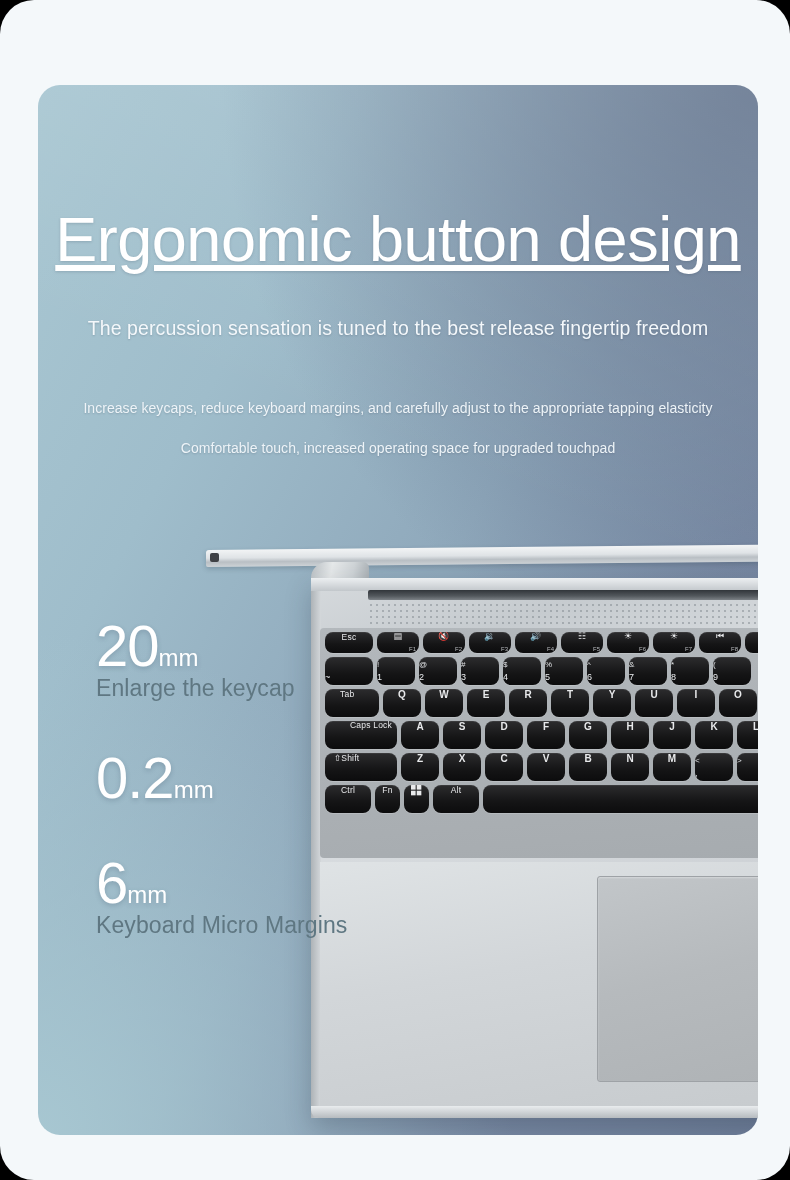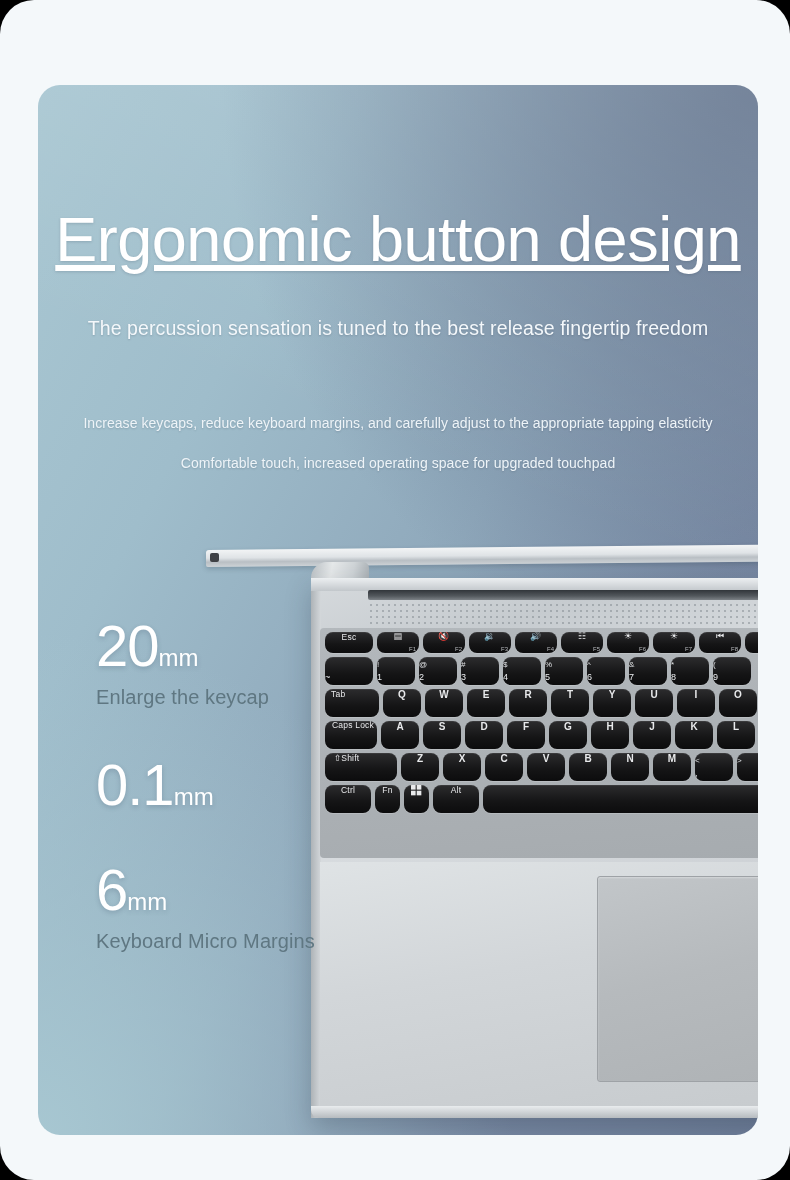--- a/index.html
+++ b/index.html
@@ -37,37 +37,36 @@
     position:absolute; left:0; right:0; top:232px;
     text-align:center; color:#f4f8fb;
     font-size:19.5px; font-weight:400; letter-spacing:0.1px;
     text-shadow:0 1px 2px rgba(40,55,75,0.22);
   }
   .desc{
     position:absolute; left:0; right:0;
     text-align:center; color:#eef4f8;
     font-size:14px; font-weight:400; letter-spacing:0.05px;
     text-shadow:0 1px 2px rgba(40,55,75,0.22);
-    margin-top:15px;
   }
   .desc-1{ top:315px; }
   .desc-2{ top:355px; }
 
   
   .specs{ position:absolute; left:58px; top:532px; width:280px; }
   .spec{ margin-bottom:47px; }
   .spec-value{
     color:#ffffff; font-weight:400; line-height:1;
     text-shadow:0 2px 5px rgba(40,60,80,0.22);
     white-space:nowrap;
   }
   .spec-num{ font-size:58px; letter-spacing:-1px; }
   .spec-unit{ font-size:24px; letter-spacing:0px; }
   .spec-label{
-    margin-top:11px; color:#5f7782; font-size:20px; font-weight:400;
+    color:#5f7782; font-size:23px; font-weight:400;
     letter-spacing:0.1px;
   }
 
   
   .laptop{ position:absolute; left:0; top:455px; width:720px; height:595px; overflow:hidden; }
 
   
   .lid{
     position:absolute; left:168px; top:10px; width:585px; height:17px;
     background:linear-gradient(180deg,#f2f4f5 0%,#dfe3e6 48%,#b9bfc4 72%,#cdd2d6 100%);
@@ -133,22 +132,22 @@
   .key.fn-row{ height:21px; }
   .key.fn-row .glyph{ font-size:9px; line-height:1; margin-bottom:1px; }
   .key.fn-row .fnlabel{
     position:absolute; right:3px; bottom:1px; font-size:6px; color:#b9bcc0;
   }
   .key .top{ position:absolute; left:0; right:0; top:3px; font-size:8px; color:#dfe1e4; }
   .key .bot{ position:absolute; left:0; right:0; bottom:3px; font-size:9px; color:#eceef0; }
   .key .lbl{ font-size:8.5px; letter-spacing:0.2px; }
   .key .lbl-big{ font-size:10px; font-weight:700; }
   .key.wide-esc{ width:48px; }
-  .key.tab{ width:54px; justify-content:flex-start; padding-left:6px; }
-  .key.caps{ width:52px; justify-content:flex-start; padding-left:7px; line-height:1.15; }
+  .key.tab{ width:54px; justify-content:flex-start; padding-left:15px; }
+  .key.caps{ width:72px; justify-content:flex-start; padding-left:25px; line-height:1.15; }
   .key.shift{ width:72px; justify-content:flex-start; padding-left:9px; }
   .key.space{ flex:1 1 auto; }
   .key.mod{ width:46px; }
   .key.modsm{ width:25px; }
   .key.u1{ width:38px; }
   .key.fnk{ width:42px; }
 
   
   .palm{
     position:absolute; left:282px; top:322px; width:511px; height:256px;
@@ -417,21 +416,21 @@
 
     <div class="specs">
       <div class="spec">
         <div class="spec-value">
           <span class="spec-num">20</span><span class="spec-unit">mm</span>
         </div>
         <div class="spec-label">Enlarge the keycap</div>
       </div>
       <div class="spec">
         <div class="spec-value">
-          <span class="spec-num">0.1</span><span class="spec-unit">mm</span>
+          <span class="spec-num">0.2</span><span class="spec-unit">mm</span>
         </div>
       </div>
       <div class="spec">
         <div class="spec-value">
           <span class="spec-num">6</span><span class="spec-unit">mm</span>
         </div>
         <div class="spec-label">Keyboard Micro Margins</div>
       </div>
     </div>
 

